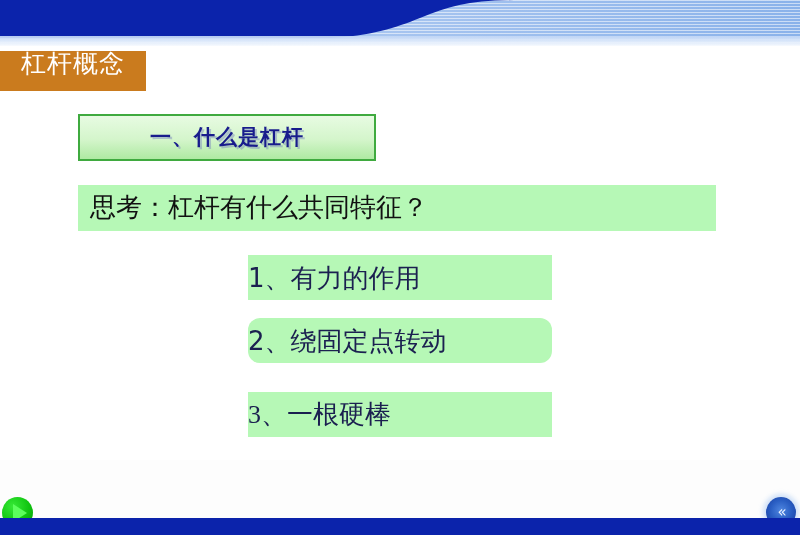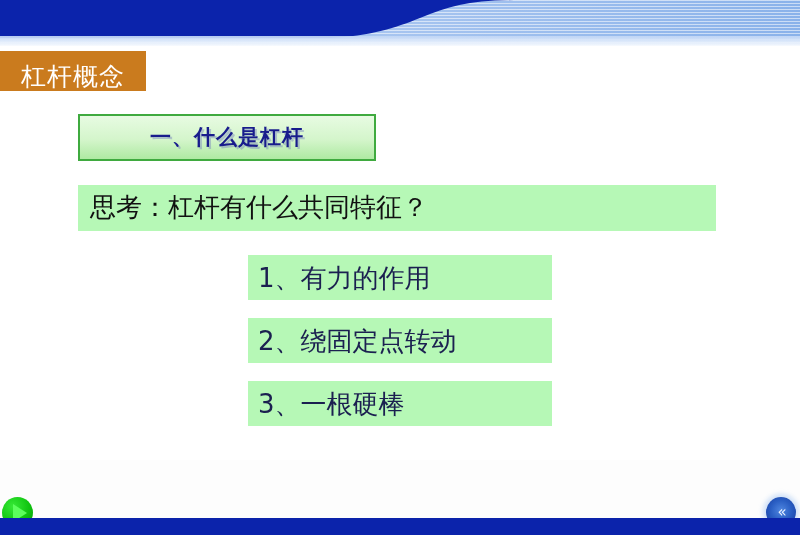--- a/index.html
+++ b/index.html
@@ -63,21 +63,21 @@
 
   
   .title-badge {
     position: absolute;
     left: 0;
     top: 51px;
     width: 146px;
     height: 40px;
     background: #ca7b1e;
     display: flex;
-    align-items: flex-end;
+    align-items: flex-start;
     justify-content: center;
     box-sizing: border-box;
     padding-bottom: 2px;
   }
   .title-badge-text {
     color: #ffffff;
     font-family: "DejaVu Serif", "Liberation Serif", serif;
     font-size: 25px;
     letter-spacing: 1px;
     line-height: 1;
@@ -132,27 +132,26 @@
   .feature-box {
     position: absolute;
     left: 248px;
     width: 304px;
     height: 45px;
     background: #b6f8b6;
     display: flex;
     align-items: center;
   }
   .feature-box-1 { top: 255px; }
-  .feature-box-2 { top: 318px; }
-  .feature-box-3 { top: 381px; }
+  .feature-box-2 { top: 318px; border-radius: 12px; }
+  .feature-box-3 { top: 392px; font-family: Liberation Serif, serif; }
   .feature-text {
     color: #1b2050;
     font-size: 26px;
     line-height: 1;
-    padding-left: 10px;
     white-space: nowrap;
   }
 
   
   .bottom-wash {
     position: absolute;
     left: 0;
     top: 460px;
     width: 800px;
     height: 58px;

